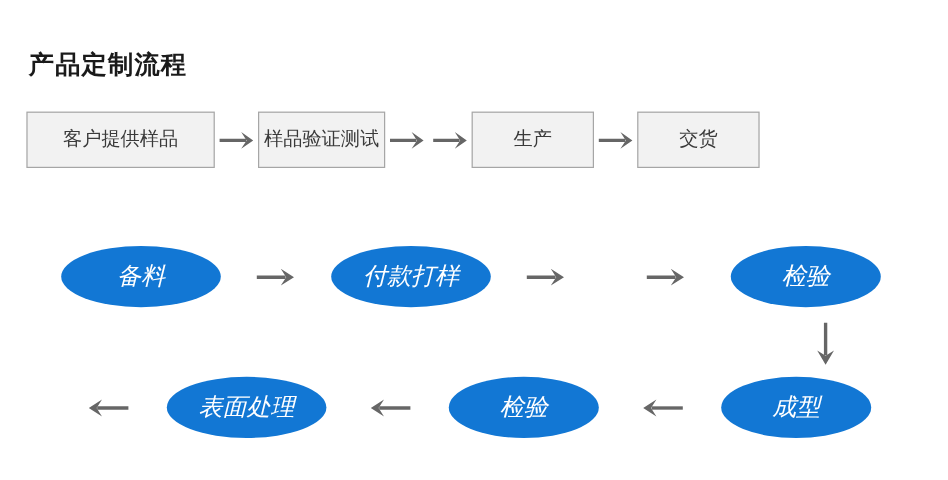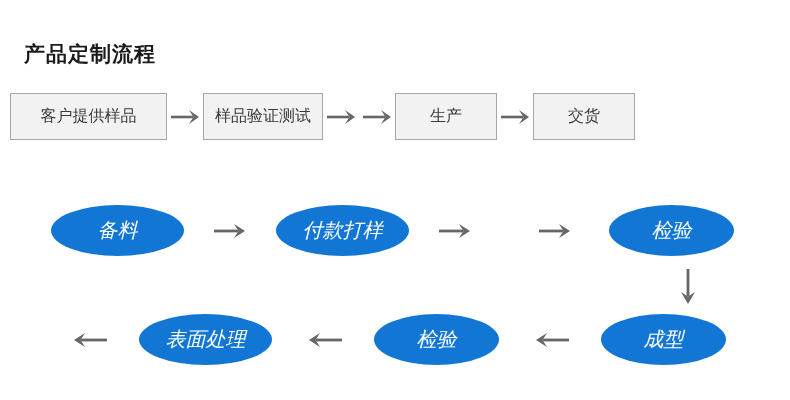--- a/index.html
+++ b/index.html
@@ -27,40 +27,40 @@
     font-size: 21px;
     font-weight: bold;
     color: #1a1a1a;
     letter-spacing: 1px;
     white-space: nowrap;
     margin-top: 28px;
   }
   
   .flow-row-1 {
     position: absolute;
-    left: 10px;
+    left: 22px;
     top: 93px;
     display: flex;
     align-items: center;
   }
   .rect-node {
     box-sizing: border-box;
     height: 47px;
     background: #f2f2f2;
     border: 1px solid #a6a6a6;
     display: flex;
     align-items: center;
     justify-content: center;
     font-size: 16px;
     color: #3a3a3a;
     white-space: nowrap;
     padding: 0 14px;
   }
   .rect-node.w-6 { width: 157px; }
-  .rect-node.w-5 { width: 120px; }
+  .rect-node.w-5 { width: 106px; }
   .rect-node.w-4 { width: 90px; }
   .rect-node.w-2 { width: 102px; }
 
   .arrow-right {
     width: 36px;
     height: 24px;
     display: flex;
     align-items: center;
     justify-content: center;
     flex: none;

